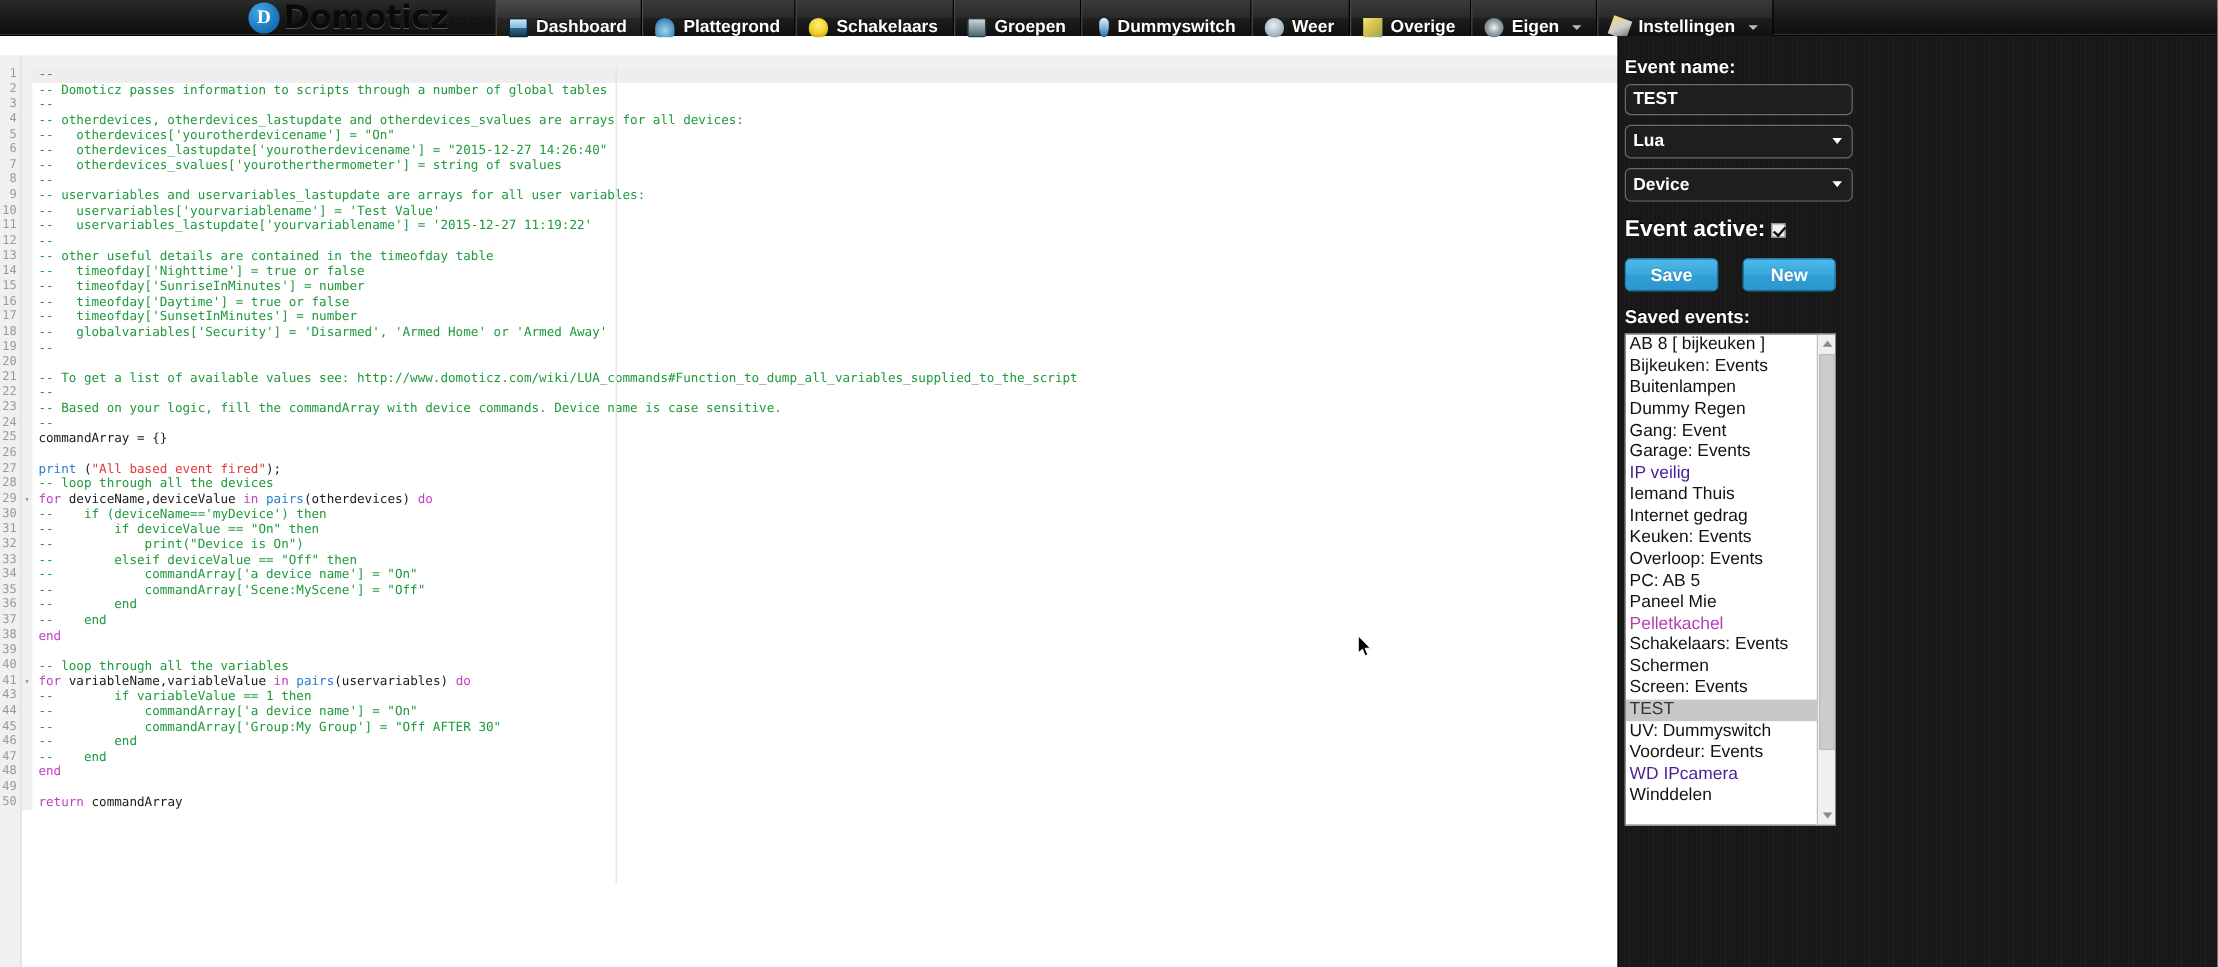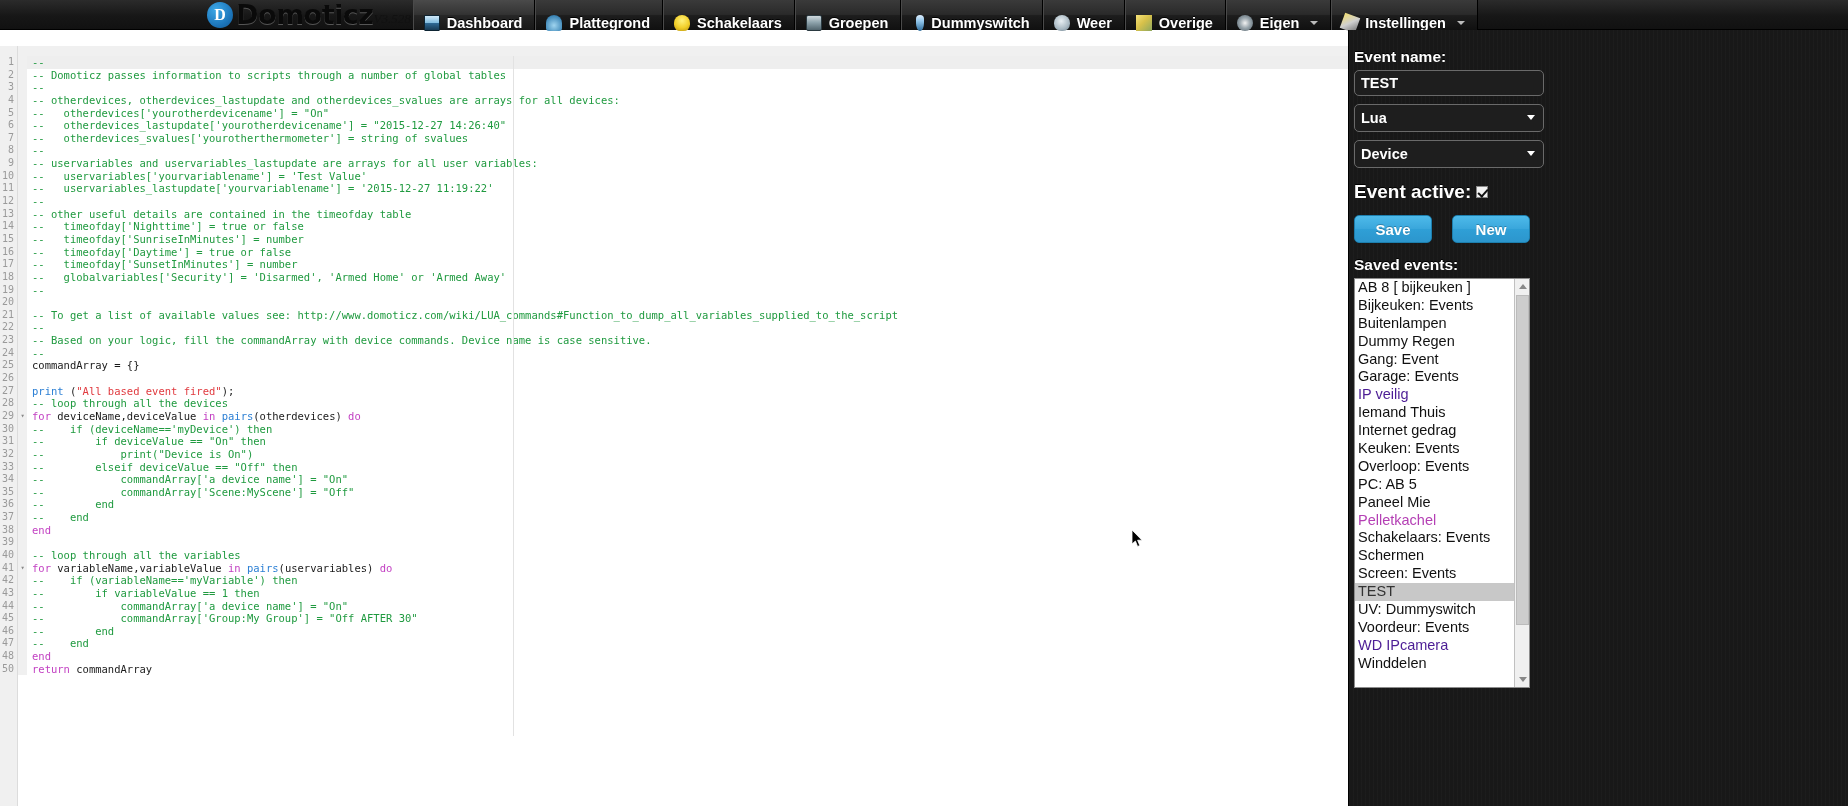--- a/index.html
+++ b/index.html
@@ -394,27 +394,27 @@
       <div class="line"><span class="ln">32</span><span class="fold"></span><span class="code"><span class="c-comment">--            print("Device is On")</span></span></div>
       <div class="line"><span class="ln">33</span><span class="fold"></span><span class="code"><span class="c-comment">--        elseif deviceValue == "Off" then</span></span></div>
       <div class="line"><span class="ln">34</span><span class="fold"></span><span class="code"><span class="c-comment">--            commandArray['a device name'] = "On"</span></span></div>
       <div class="line"><span class="ln">35</span><span class="fold"></span><span class="code"><span class="c-comment">--            commandArray['Scene:MyScene'] = "Off"</span></span></div>
       <div class="line"><span class="ln">36</span><span class="fold"></span><span class="code"><span class="c-comment">--        end</span></span></div>
       <div class="line"><span class="ln">37</span><span class="fold"></span><span class="code"><span class="c-comment">--    end</span></span></div>
       <div class="line"><span class="ln">38</span><span class="fold"></span><span class="code"><span class="c-kw">end</span></span></div>
       <div class="line"><span class="ln">39</span><span class="fold"></span><span class="code"></span></div>
       <div class="line"><span class="ln">40</span><span class="fold"></span><span class="code"><span class="c-comment">-- loop through all the variables</span></span></div>
       <div class="line"><span class="ln">41</span><span class="fold">▾</span><span class="code"><span class="c-kw">for </span><span class="c-plain">variableName,variableValue </span><span class="c-kw">in </span><span class="c-fn">pairs</span><span class="c-plain">(uservariables) </span><span class="c-kw">do</span></span></div>
-      <div class="line"><span class="ln">42</span><span class="fold"></span><span class="code"><span class="c-comment">--    if (variableName=='myVariable') then</span></span></div>
       <div class="line"><span class="ln">43</span><span class="fold"></span><span class="code"><span class="c-comment">--        if variableValue == 1 then</span></span></div>
       <div class="line"><span class="ln">44</span><span class="fold"></span><span class="code"><span class="c-comment">--            commandArray['a device name'] = "On"</span></span></div>
       <div class="line"><span class="ln">45</span><span class="fold"></span><span class="code"><span class="c-comment">--            commandArray['Group:My Group'] = "Off AFTER 30"</span></span></div>
       <div class="line"><span class="ln">46</span><span class="fold"></span><span class="code"><span class="c-comment">--        end</span></span></div>
       <div class="line"><span class="ln">47</span><span class="fold"></span><span class="code"><span class="c-comment">--    end</span></span></div>
       <div class="line"><span class="ln">48</span><span class="fold"></span><span class="code"><span class="c-kw">end</span></span></div>
+      <div class="line"><span class="ln">49</span><span class="fold"></span><span class="code"></span></div>
       <div class="line"><span class="ln">50</span><span class="fold"></span><span class="code"><span class="c-kw">return </span><span class="c-plain">commandArray</span></span></div>
     </div>
   <div id="caret-col"></div>
   <svg id="mouse-cursor" viewBox="0 0 12 18">
     <path d="M0,0 L0,14 L3.4,11 L5.6,16.5 L7.8,15.5 L5.6,10.2 L10,10.2 Z" fill="#000" stroke="#fff" stroke-width="0.8"></path>
   </svg>
 </div>
 
 <div id="sidebar">
   <div id="sidebar-inner">

